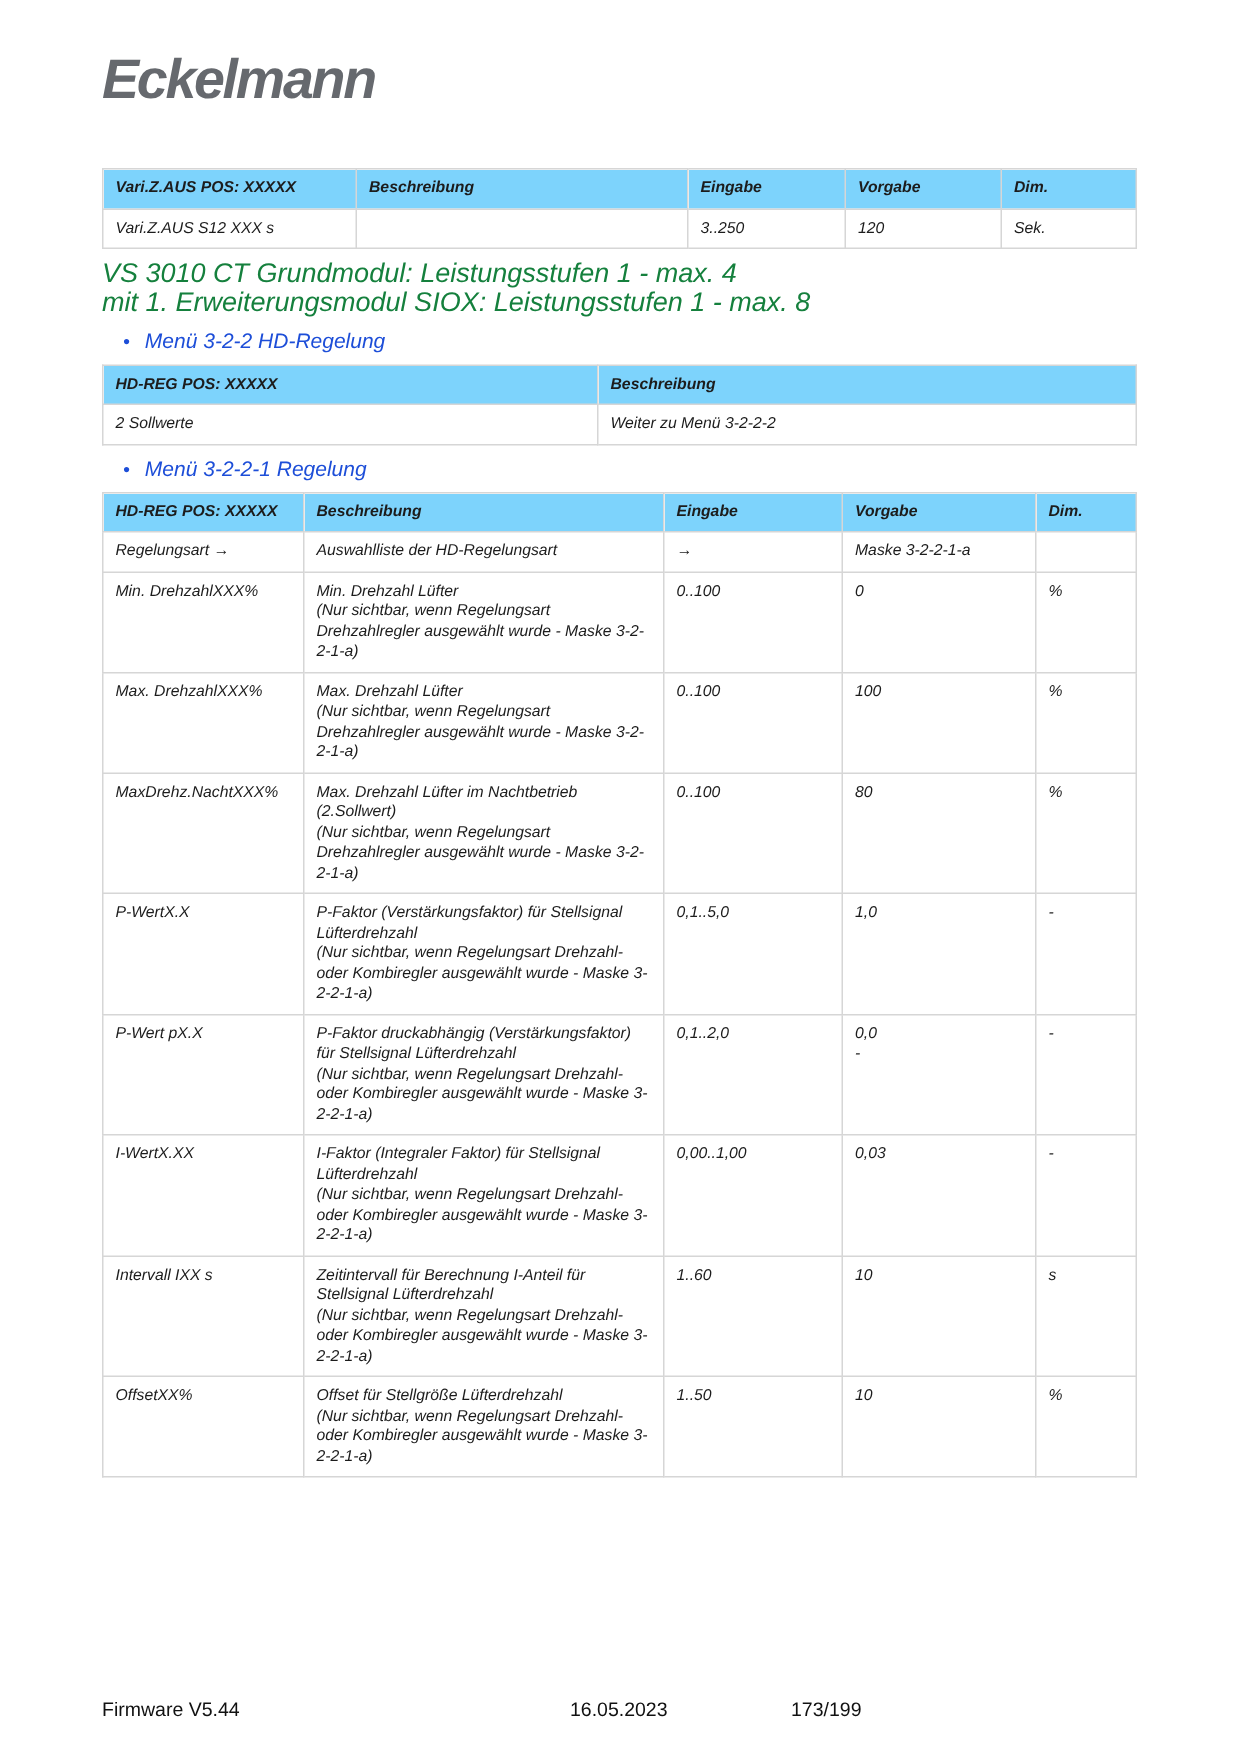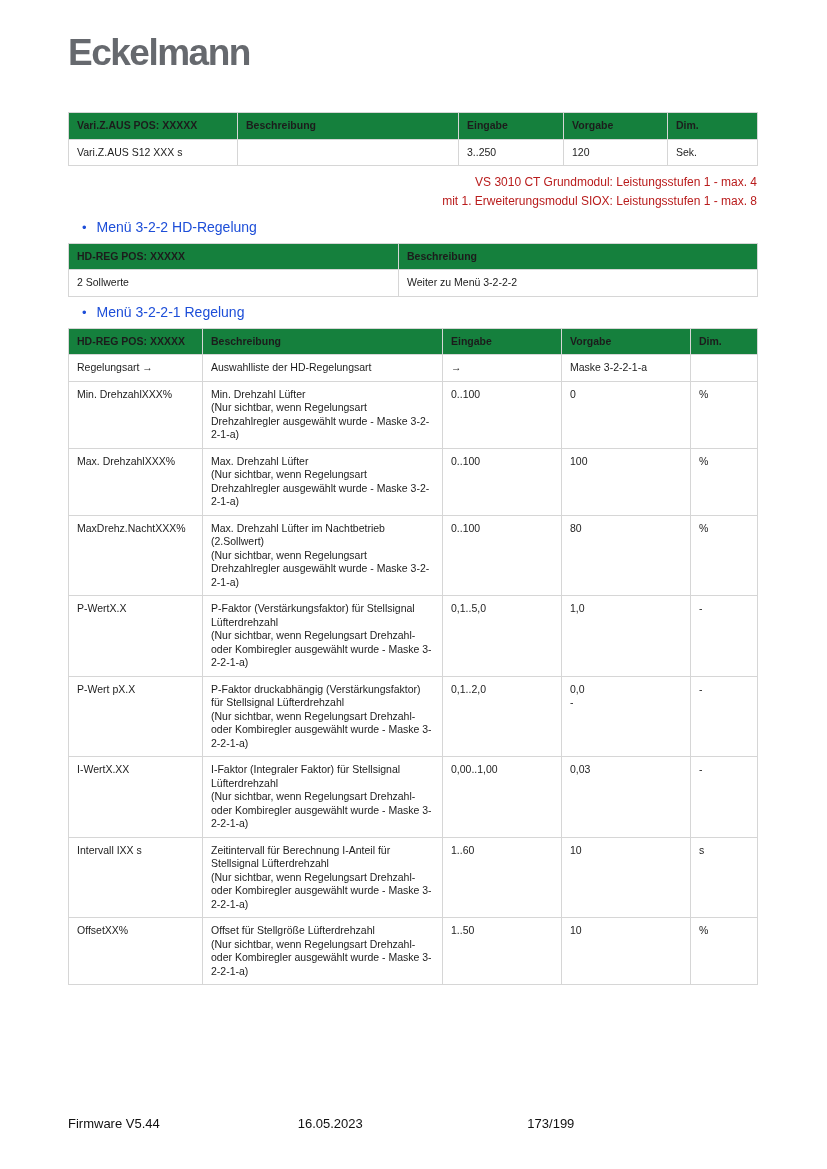--- a/index.html
+++ b/index.html
@@ -5,21 +5,21 @@
   * { margin: 0; padding: 0; box-sizing: border-box; }
   html, body { background: #ffffff; }
   body {
     width: 827px; height: 1169px;
     font-family: "Liberation Sans", sans-serif;
     color: #1a1a1a;
     position: relative;
     overflow: hidden;
   }
   .page { position: relative; width: 827px; height: 1169px; }
-  .content { padding: 34px 70px 0 68px; }
+  .content { padding: 34px 70px 0 68px; font-style: italic; }
 
   .logo {
     font-size: 37px;
     font-weight: bold;
     color: #66696e;
     letter-spacing: -1.5px;
     line-height: 1;
     margin-bottom: 41px;
   }
 
@@ -33,31 +33,30 @@
   }
   th, td {
     border: 1px solid #d6d6d6;
     padding: 6px 8px;
     text-align: left;
     vertical-align: top;
     white-space: pre-line;
     overflow: hidden;
   }
   th {
-    background: #15803d;
+    background: #7dd3fc;
     font-weight: bold;
   }
   td:empty::after { content: "\00a0"; }
 
   .intro {
     margin-top: 7px;
-    font-size: 12px;
+    font-size: 18px;
     line-height: 19.3px;
-    color: #b91c1c;
-    text-align: right;
+    color: #15803d;
   }
   .bullet-item {
     margin: 6px 0 6px 14px;
     font-size: 14px;
     line-height: 18px;
     color: #1d4ed8;
     display: flex;
     align-items: baseline;
   }
   .bullet-item::before {
@@ -69,22 +68,22 @@
 
   .footer {
     position: absolute;
     left: 68px;
     right: 70px;
     top: 1116px;
     display: flex;
     font-size: 13px;
     color: #111;
   }
-  .footer > span { flex: 1; }
-  .footer .f-center { }
+  .footer > span { flex: 1; margin-top: 16px; }
+  .footer .f-center { text-align: center; }
   .footer .f-right { text-align: left; }
 </style>
 </head>
 <body>
 
 <div class="page">
   <div class="content">
 
     <div class="logo">Eckelmann</div>
 

